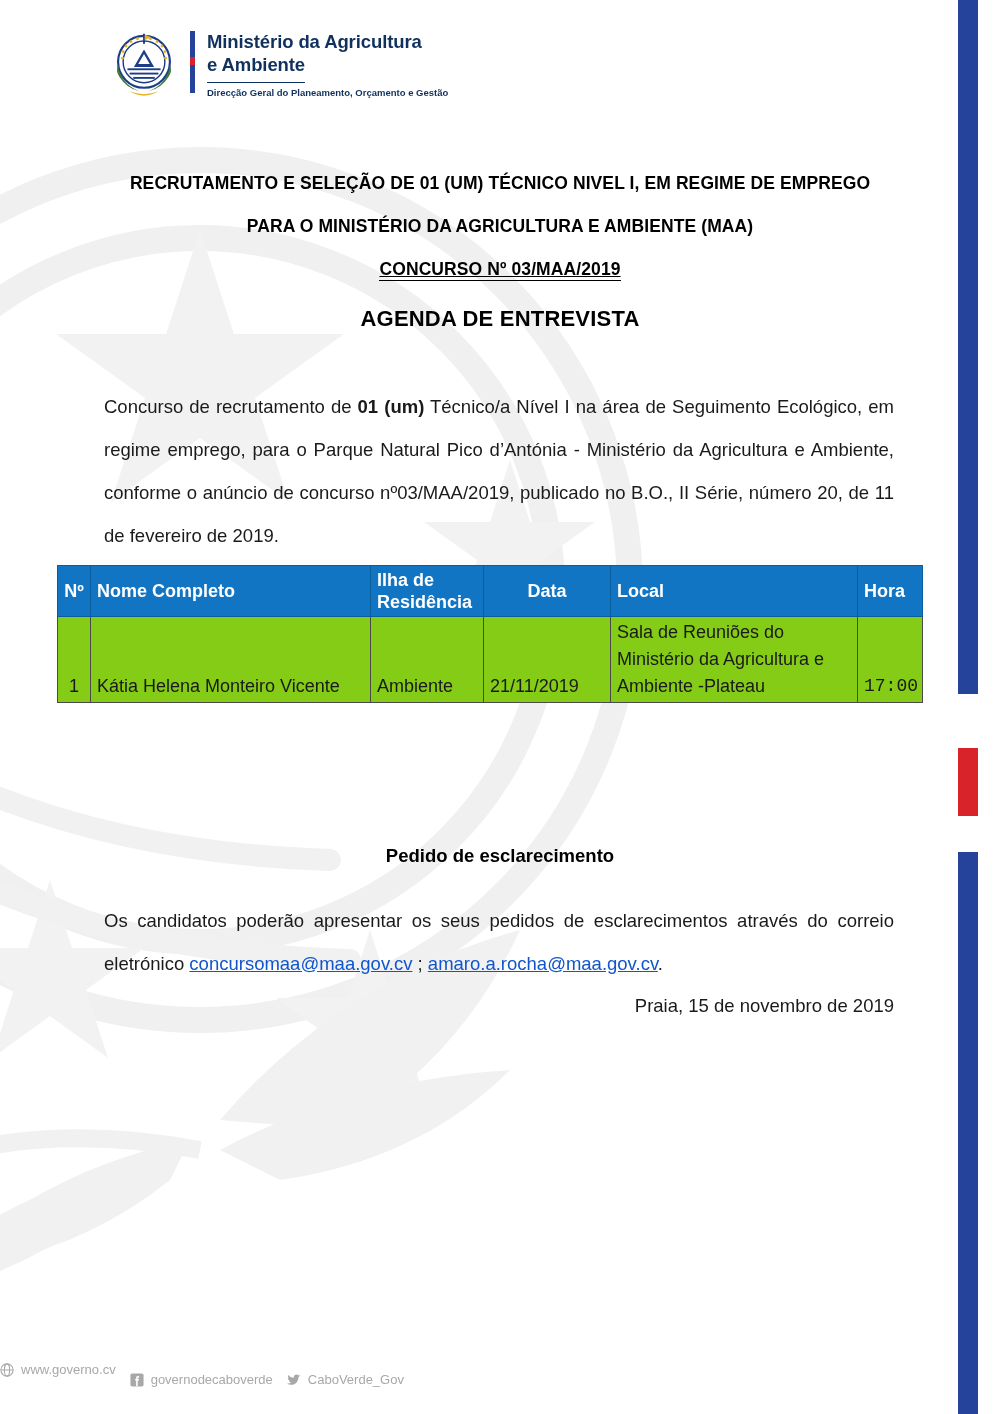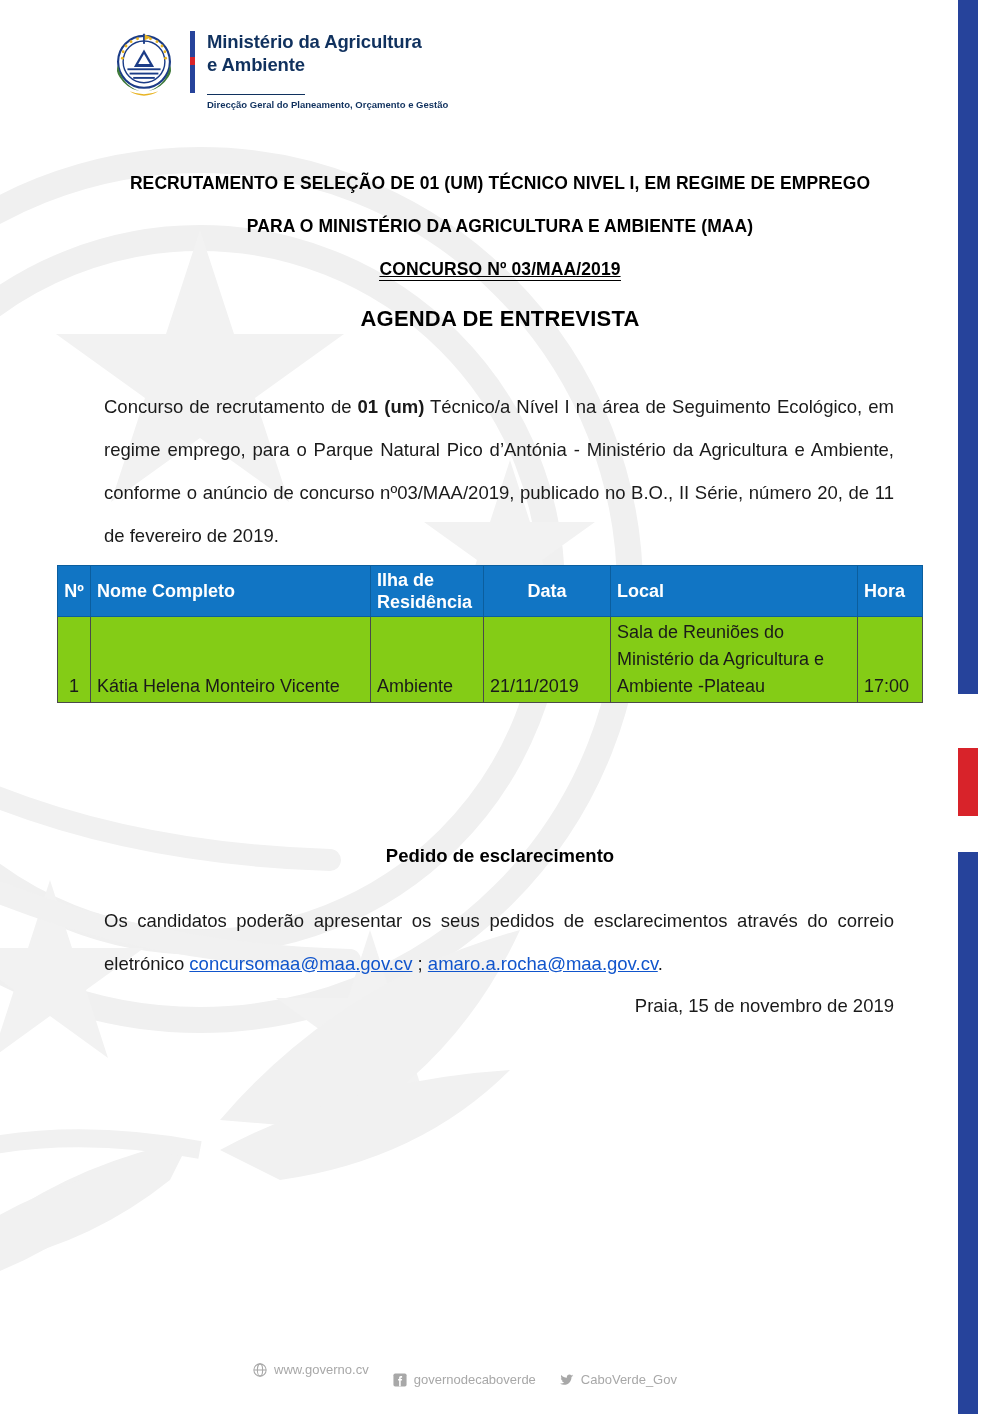--- a/index.html
+++ b/index.html
@@ -81,21 +81,21 @@
     font-weight: bold;
     font-size: 18.5px;
     line-height: 23px;
     color: #10315E;
     letter-spacing: -0.1px;
     white-space: nowrap;
   }
   .logo-line2 {
     border-bottom: 1.5px solid #10315E;
     display: inline-block;
-    padding-bottom: 18px;
+    padding-bottom: 6px;
   }
   .logo-sub {
     font-family: "Liberation Sans", sans-serif;
     font-weight: bold;
     font-size: 9.5px;
     line-height: 13px;
     color: #10315E;
     margin-top: 3px;
     white-space: nowrap;
   }
@@ -181,21 +181,21 @@
   .agenda-table thead th.th-center { text-align: center; }
   .agenda-table thead th.th-left   { text-align: left; }
   .agenda-table tbody td {
     height: 78px;
     line-height: 27px;
     color: #1a1a1a;
     border-color: #4a4a4a;
   }
   .td-num  { text-align: center; }
   .td-text { text-align: left; }
-  .td-hora { text-align: left; }
+  .td-hora { text-align: left; font-family: Liberation Mono, monospace; }
   .cell-multiline {
     vertical-align: top;
     padding-top: 6px;
   }
 
   .col-n    { width: 33px; }
   .col-nome { width: 280px; }
   .col-ilha { width: 113px; }
   .col-data { width: 127px; }
   .col-local{ width: 247px; }
@@ -236,23 +236,21 @@
     color: #1a1a1a;
   }
 
   
   .doc-footer {
     position: absolute;
     left: 0;
     top: 1352px;
     width: 930px;
     display: flex;
-    justify-content: center;
     align-items: center;
-    gap: 10px;
     font-size: 13px;
     color: #a8a8a8;
     z-index: 2;
   }
   .footer-item {
     display: flex;
     align-items: center;
     gap: 7px;
   }
   .footer-item + .footer-item { margin-left: 14px; margin-top: 20px; }

